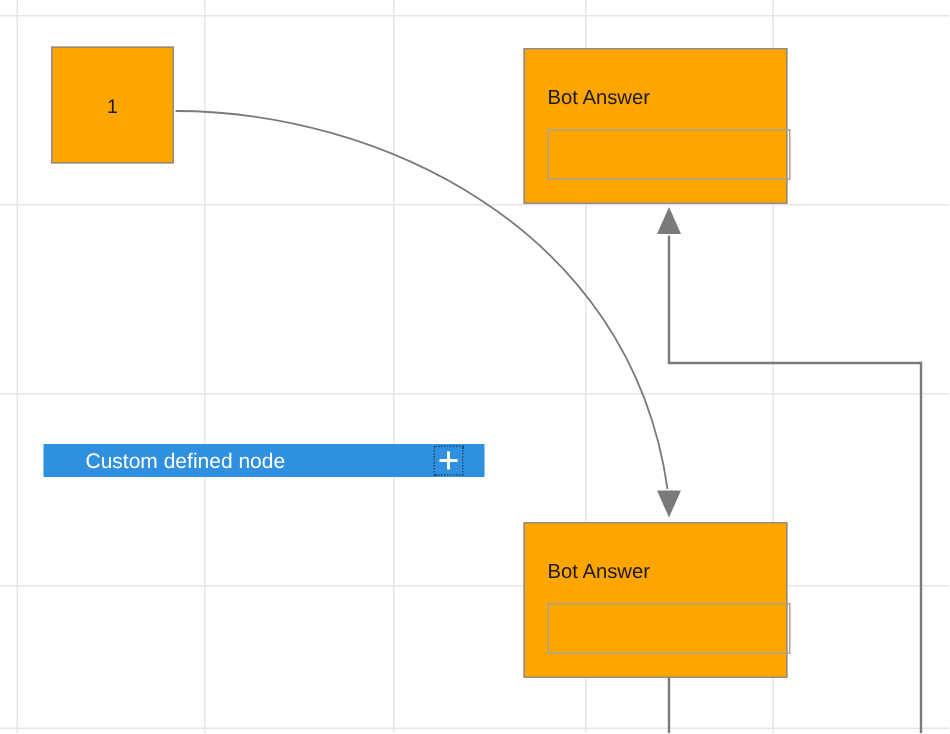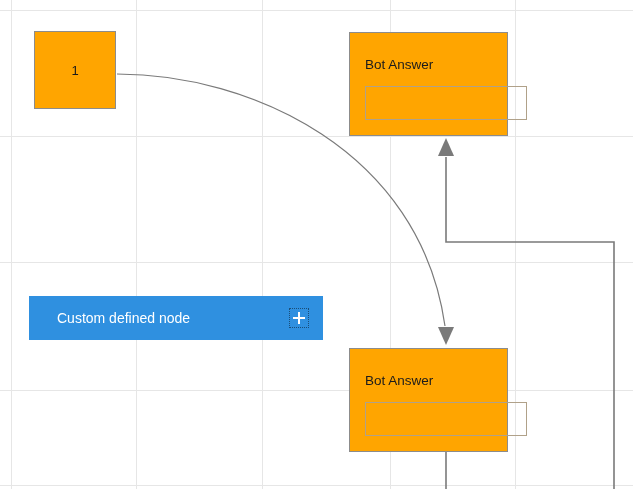--- a/index.html
+++ b/index.html
@@ -59,21 +59,21 @@
     display: flex;
     align-items: center;
     justify-content: center;
   }
   .node-start-label {
     font-size: 13px;
     color: #1a1a1a;
     line-height: 1;
   }
   .node-bot {
-    width: 159px;
+    width: 176px;
     height: 104px;
     padding: 16px;
   }
   .node-bot-1 { left: 349px; top: 32px; }
   .node-bot-2 { left: 349px; top: 348px; }
   .node-bot-title {
     position: absolute;
     left: 15px;
     top: 25px;
     font-size: 13.5px;
@@ -91,21 +91,21 @@
     border: 1px solid #b0a189;
     background: transparent;
   }
 
   
   .palette-item {
     position: absolute;
     left: 29px;
     top: 296px;
     width: 294px;
-    height: 44px;
+    height: 22px;
     background: #2f90e0;
     display: flex;
     align-items: center;
     box-sizing: border-box;
     padding: 0 14px 0 28px;
     color: #ffffff;
   }
   .palette-label {
     font-size: 14px;
     white-space: nowrap;

